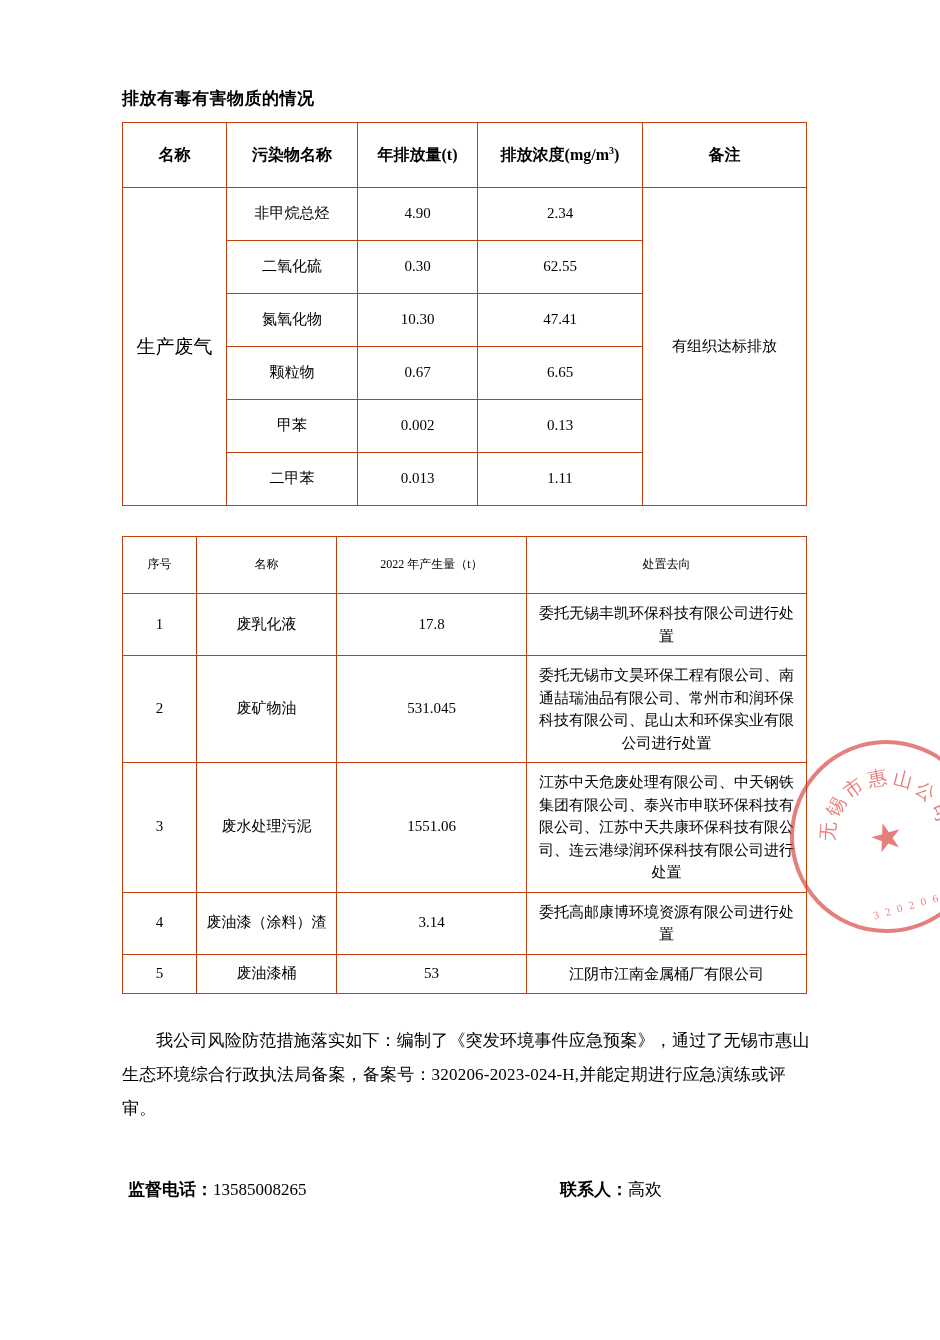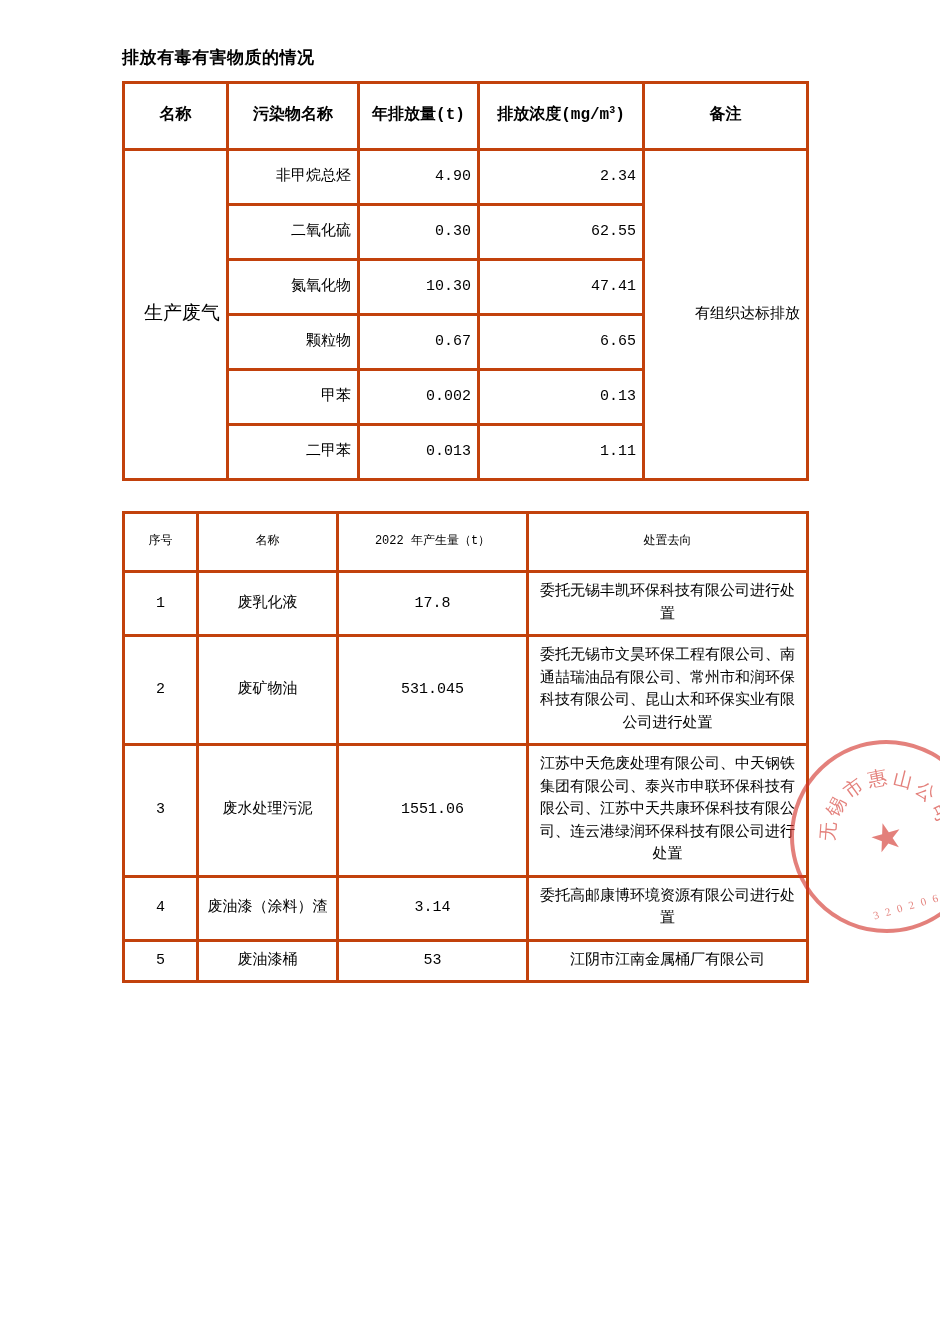--- a/index.html
+++ b/index.html
@@ -13,52 +13,51 @@
     font-family: "Liberation Serif", "DejaVu Serif", serif;
     color: #000;
     position: relative;
     overflow: hidden;
   }
   .page {
     position: relative;
     width: 940px;
     height: 1340px;
     box-sizing: border-box;
-    padding: 46px 120px 0 122px;
+    padding: 87px 120px 0 122px;
   }
   .section-title {
     font-family: "Liberation Sans", "DejaVu Sans", sans-serif;
     font-weight: bold;
     font-size: 17px;
     letter-spacing: 0.5px;
     margin: 0 0 12px 0;
     color: #000;
   }
   table {
     border-collapse: collapse;
     width: 684px;
     table-layout: fixed;
   }
   table td, table th {
-    border: 3px solid #c2410c;
+    border: 1px solid #c2410c;
     text-align: center;
     vertical-align: middle;
     font-size: 15px;
     padding: 6px 6px;
-    font-family: Liberation Mono, monospace;
+    font-family: Liberation Serif, serif;
     line-height: 1.45;
   }
   .t1 th {
     font-weight: bold;
     font-size: 16px;
     height: 52px;
   }
   .t1 td {
     height: 40px;
-    text-align: right;
   }
   .t1 .vmerge {
     font-weight: normal;
     font-size: 19px;
   }
   .sup {
     font-size: 10px;
     vertical-align: super;
   }
   .t2 th {
@@ -259,21 +258,30 @@
         <td>废油漆桶</td>
         <td>53</td>
         <td class="left">江阴市江南金属桶厂有限公司</td>
       </tr>
     </tbody>
   </table>
 
   <div class="gap-2"></div>
 
 
-
+  <p class="para">我公司风险防范措施落实如下：编制了《突发环境事件应急预案》，通过了无锡市惠山生态环境综合行政执法局备案，备案号：320206-2023-024-H,并能定期进行应急演练或评审。</p>
+
+  <div class="footer">
+    <div class="left">
+      <span>监督电话：</span><span class="val">13585008265</span>
+    </div>
+    <div class="right">
+      <span>联系人：</span><span class="val">高欢</span>
+    </div>
+  </div>
 
   <div class="seal">
     <div class="seal-text">
       <span style="transform: rotate(-70deg) translate(-8px,-72px)">无</span>
       <span style="transform: rotate(-45deg) translate(-8px,-72px)">锡</span>
       <span style="transform: rotate(-20deg) translate(-8px,-72px)">市</span>
       <span style="transform: rotate(5deg) translate(-8px,-72px)">惠</span>
       <span style="transform: rotate(30deg) translate(-8px,-72px)">山</span>
       <span style="transform: rotate(55deg) translate(-8px,-72px)">公</span>
       <span style="transform: rotate(80deg) translate(-8px,-72px)">司</span>

